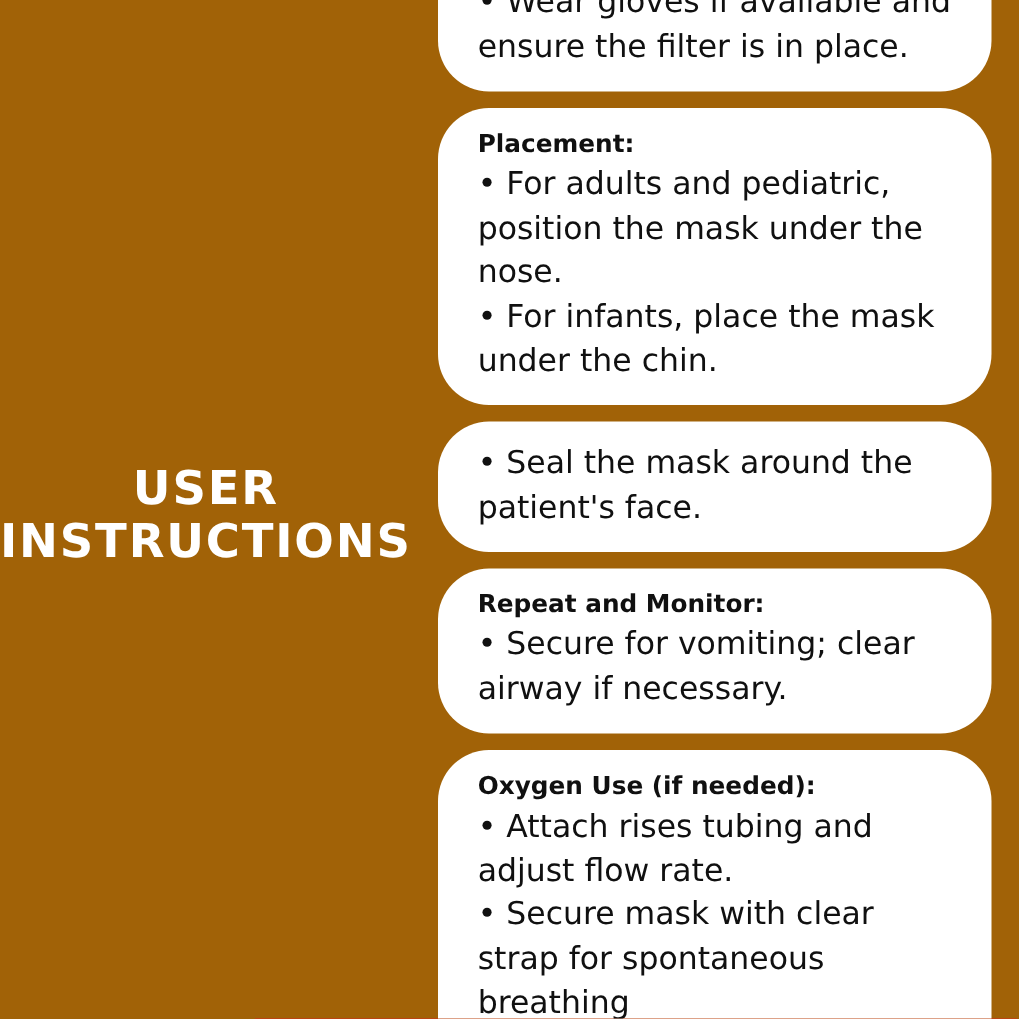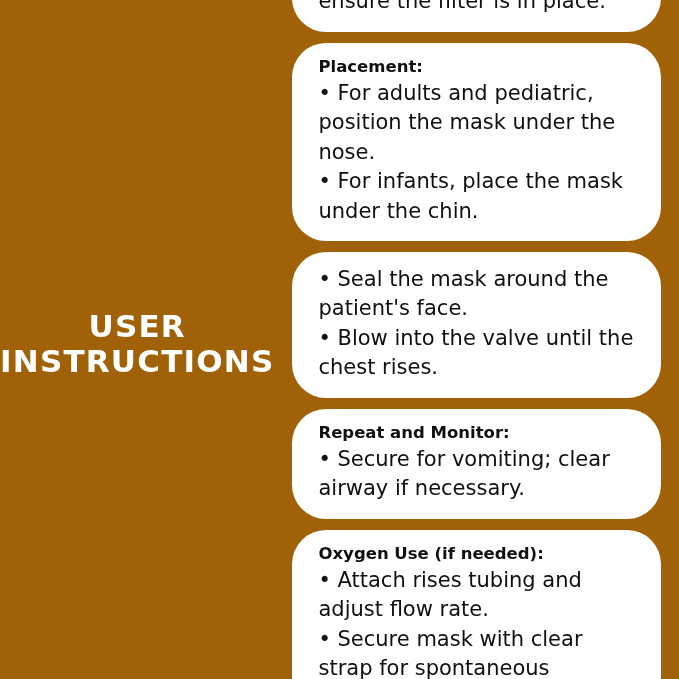--- a/index.html
+++ b/index.html
@@ -77,21 +77,20 @@
     </div>
 
     <div class="card">
       <div class="card-title">Placement:</div>
       <div class="card-line">• For adults and pediatric, position the mask under the nose.</div>
       <div class="card-line">• For infants, place the mask under the chin.</div>
     </div>
 
     <div class="card">
       <div class="card-line">• Seal the mask around the patient's face.</div>
-      <div class="card-line">• Blow into the valve until the chest rises.</div>
     </div>
 
     <div class="card">
       <div class="card-title">Repeat and Monitor:</div>
       <div class="card-line">• Secure for vomiting; clear airway if necessary.</div>
     </div>
 
     <div class="card">
       <div class="card-title">Oxygen Use (if needed):</div>
       <div class="card-line">• Attach rises tubing and adjust flow rate.</div>

